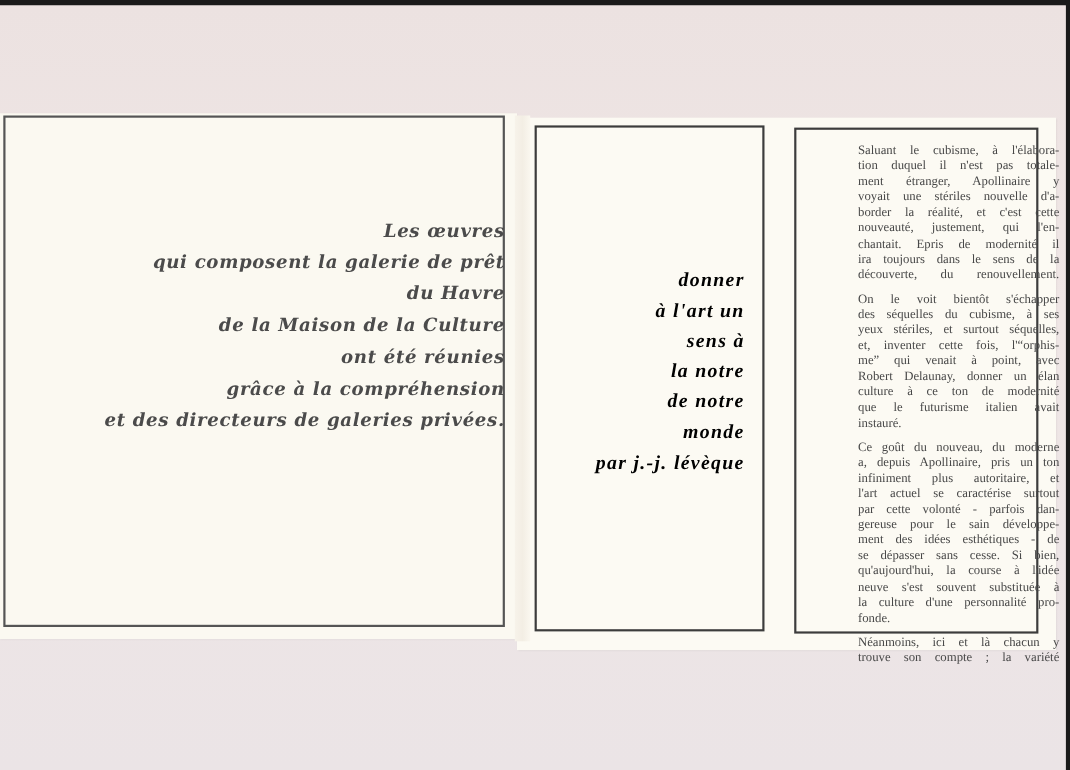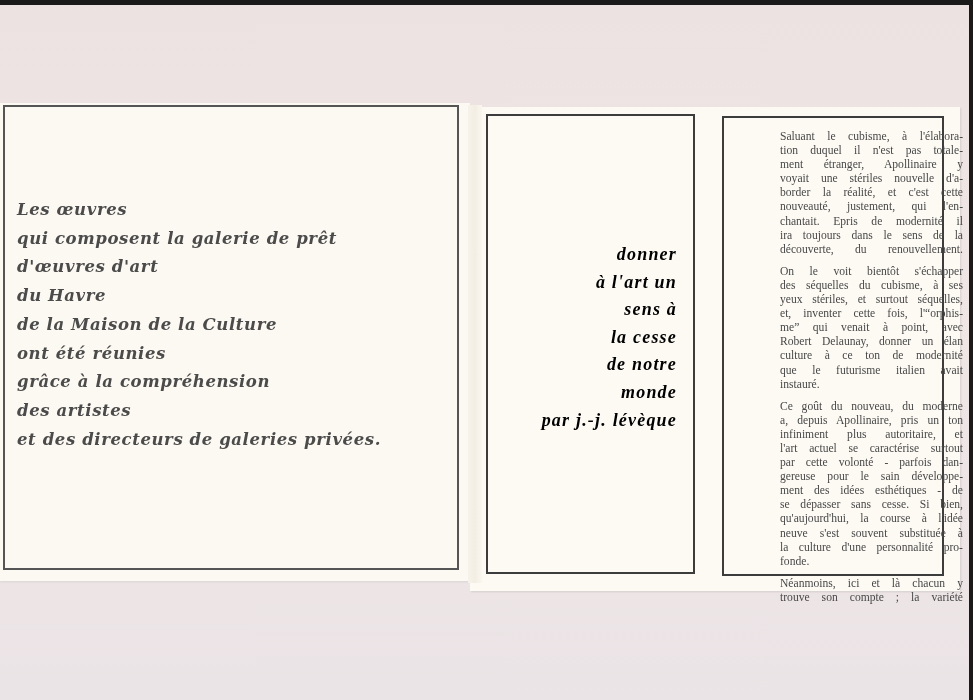--- a/index.html
+++ b/index.html
@@ -25,22 +25,22 @@
     .sheet-right { left: 470px; top: 107px; width: 490px; height: 484px; background: #fcfaf3; box-shadow: 1px 1px 2px rgba(0,0,0,0.1); }
     .fold { position: absolute; left: 468px; top: 105px; width: 14px; height: 478px;
       background: linear-gradient(90deg, #f7f3ea, #f3eee4 50%, #faf7ef); }
 
     .frame { position: absolute; border: 2px solid #4a4a4a; box-sizing: border-box; }
     .frame-left { left: 3px; top: 105px; width: 456px; height: 465px; border-color: #555; }
     .frame-middle { left: 486px; top: 114px; width: 209px; height: 460px; border-color: #3c3c3c; }
     .frame-right { left: 722px; top: 116px; width: 222px; height: 460px; border-color: #3c3c3c; }
 
     .poem {
-      position: absolute; left: 17px; top: 196px; width: 456px;
-      text-align: left;
+      position: absolute; left: 3px; top: 196px; width: 456px;
+      text-align: right;
       font-family: "DejaVu Serif", serif;
       font-style: italic; font-weight: bold;
       font-size: 16.5px; line-height: 28.7px;
       color: #4b4b4b; letter-spacing: 0.6px;
     }
     .poem .line { display: block; }
 
     .title-block {
       position: absolute; left: 500px; top: 241px; width: 177px;
       text-align: right;
@@ -72,34 +72,32 @@
 <div class="sheet sheet-right"></div>
 <div class="fold"></div>
 
 <div class="frame frame-left"></div>
 <div class="frame frame-middle"></div>
 <div class="frame frame-right"></div>
 
 <div class="poem">
   <span class="line">Les œuvres</span>
   <span class="line">qui composent la galerie de prêt</span>
-  <span class="line">d'œuvres d'art</span>
   <span class="line">du Havre</span>
   <span class="line">de la Maison de la Culture</span>
   <span class="line">ont été réunies</span>
   <span class="line">grâce à la compréhension</span>
-  <span class="line">des artistes</span>
   <span class="line">et des directeurs de galeries privées.</span>
 </div>
 
 <div class="title-block">
   <span class="line">donner</span>
   <span class="line">à l'art un</span>
   <span class="line">sens à</span>
-  <span class="line">la cesse</span>
+  <span class="line">la notre</span>
   <span class="line">de notre</span>
   <span class="line">monde</span>
   <span class="line">par j.-j. lévèque</span>
 </div>
 
 <div class="article">
   <p>
     <span class="line">Saluant le cubisme, à l'élabora-</span>
     <span class="line">tion duquel il n'est pas totale-</span>
     <span class="line">ment étranger, Apollinaire y</span>

